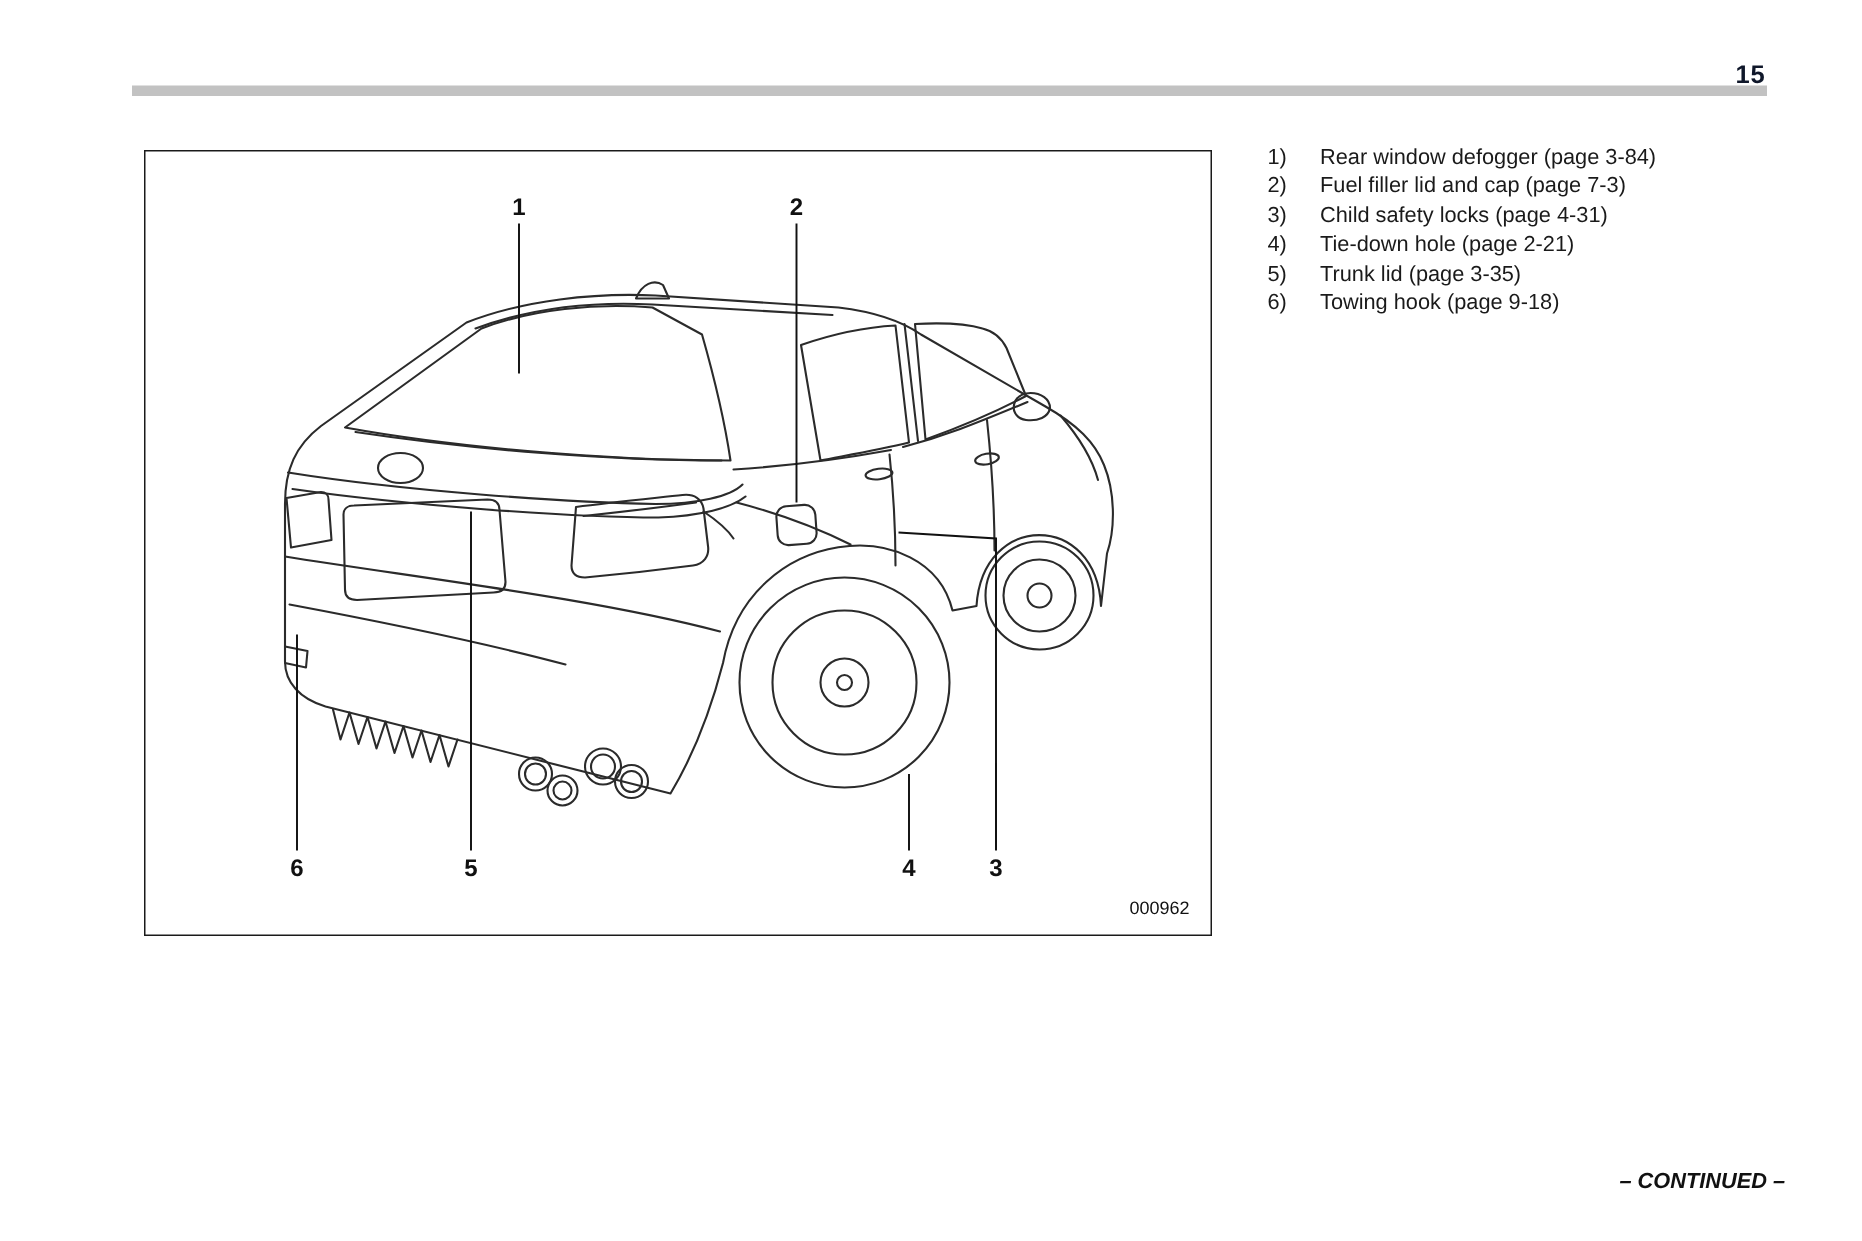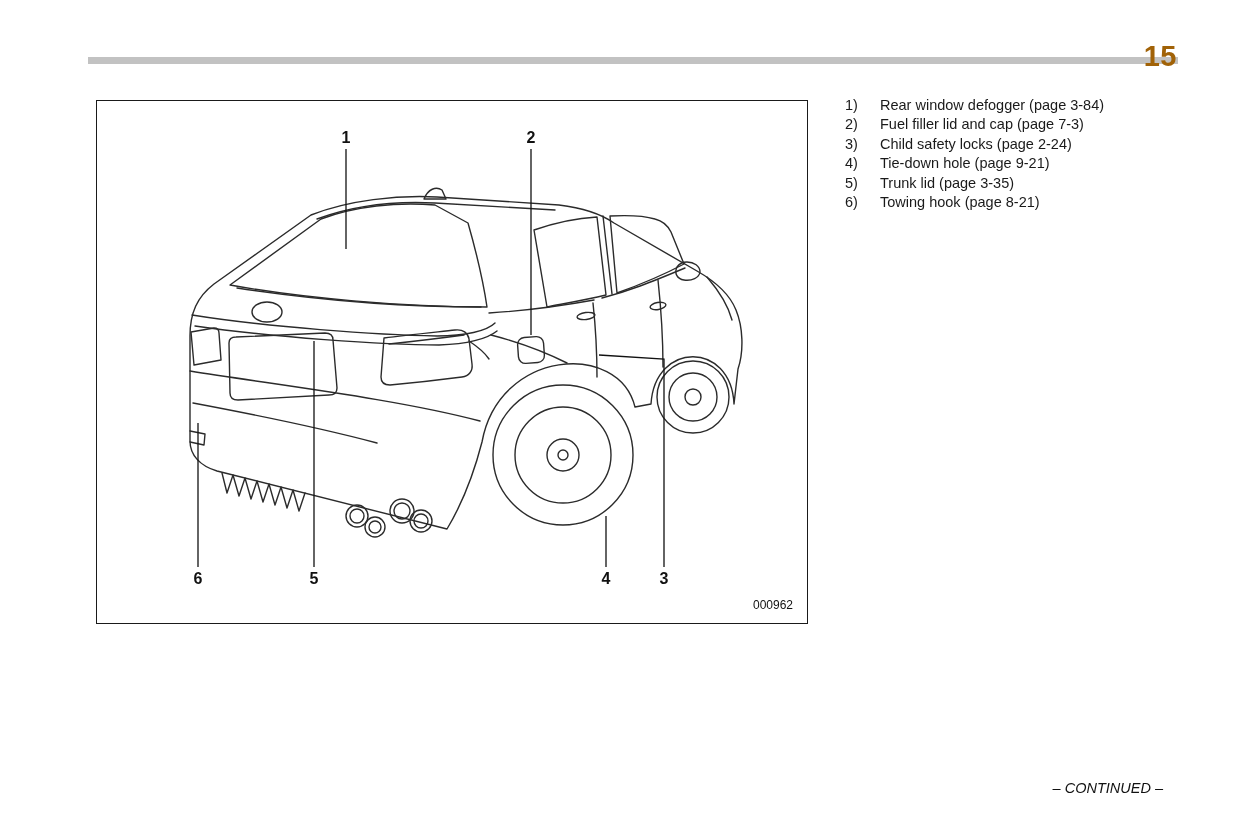--- a/index.html
+++ b/index.html
@@ -15,23 +15,23 @@
   }
   .header-rule {
     position:absolute;
     left:88px; top:57px;
     width:1090px; height:7px;
     background:#c2c2c2;
   }
   .page-number {
     position:absolute;
     top:40px; right:64px;
-    font-size:29px;
+    font-size:17px;
     font-weight:700;
-    color:#a16207;
+    color:#0f172a;
     letter-spacing:0.5px;
   }
   .figure-box {
     position:absolute;
     left:96px; top:100px;
     width:712px; height:524px;
     border:1px solid #1a1a1a;
     background:#fff;
   }
   .figure-box svg { display:block; }
@@ -72,23 +72,23 @@
     display:flex;
     font-size:14.5px;
     line-height:19.4px;
     color:#1a1a1a;
   }
   .legend-num { width:35px; flex:none; }
   .legend-text { flex:1; }
 
   .continued {
     position:absolute;
-    top:780px; right:78px;
+    top:780px; right:51px;
     font-size:14.5px;
-    font-weight:400;
+    font-weight:700;
     font-style:italic;
     color:#111;
   }
 </style>
 </head>
 <body>
 
 <div class="page">
 
   <div class="header-rule"></div>
@@ -205,31 +205,31 @@
     <div class="legend-item">
       <span class="legend-num">1)</span>
       <span class="legend-text">Rear window defogger (page 3-84)</span>
     </div>
     <div class="legend-item">
       <span class="legend-num">2)</span>
       <span class="legend-text">Fuel filler lid and cap (page 7-3)</span>
     </div>
     <div class="legend-item">
       <span class="legend-num">3)</span>
-      <span class="legend-text">Child safety locks (page 2-24)</span>
+      <span class="legend-text">Child safety locks (page 4-31)</span>
     </div>
     <div class="legend-item">
       <span class="legend-num">4)</span>
-      <span class="legend-text">Tie-down hole (page 9-21)</span>
+      <span class="legend-text">Tie-down hole (page 2-21)</span>
     </div>
     <div class="legend-item">
       <span class="legend-num">5)</span>
       <span class="legend-text">Trunk lid (page 3-35)</span>
     </div>
     <div class="legend-item">
       <span class="legend-num">6)</span>
-      <span class="legend-text">Towing hook (page 8-21)</span>
+      <span class="legend-text">Towing hook (page 9-18)</span>
     </div>
   </div>
 
   <div class="continued">– CONTINUED –</div>
 
 </div>
 
 </body></html>

